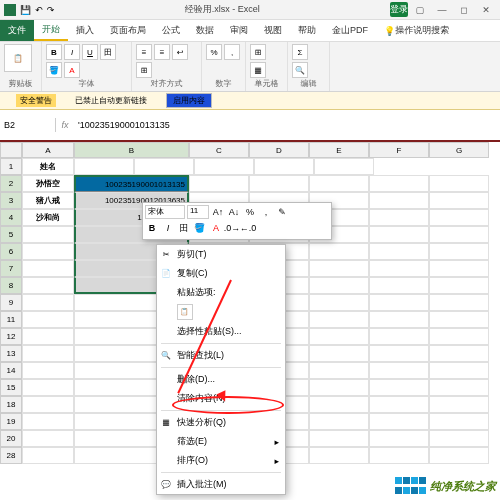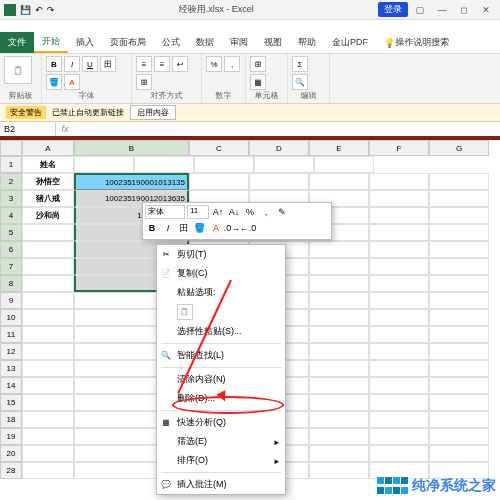--- a/index.html
+++ b/index.html
@@ -2,49 +2,49 @@
 <html><head>
 <meta charset="utf-8">
 <style>
 * { box-sizing: border-box; margin: 0; padding: 0; font-family: "Microsoft YaHei", sans-serif; }
 body { width: 500px; height: 500px; overflow: hidden; background: #fff; position: relative; font-size: 9px; }
 .titlebar { height: 20px; background: #f3f3f3; display: flex; align-items: center; justify-content: space-between; padding: 0 4px; border-bottom: 1px solid #ddd; }
 .tb-left { display: flex; gap: 4px; align-items: center; }
 .tb-ico { width: 12px; height: 12px; background: #217346; }
 .tb-title { color: #444; font-size: 9px; }
 .tb-right { display: flex; gap: 2px; align-items: center; }
-.login-btn { background: #1d4ed8; color: #fff; padding: 1px 6px; font-size: 9px; border-radius: 2px; }
+.login-btn { background: #15803d; color: #fff; padding: 1px 0; font-size: 9px; border-radius: 2px; }
 .win-btn { width: 20px; height: 16px; display: flex; align-items: center; justify-content: center; color: #555; }
-.tabs { height: 22px; background: #fff; display: flex; align-items: stretch; border-bottom: 1px solid #ddd; margin-top: 12px; }
+.tabs { height: 22px; background: #fff; display: flex; align-items: stretch; border-bottom: 1px solid #ddd; }
 .tab { padding: 3px 8px; font-size: 9px; color: #333; display: flex; align-items: center; }
 .tab.file { background: #217346; color: #fff; }
 .tab.active { border-bottom: 2px solid #eab308; color: #217346; }
 .ribbon { height: 50px; background: #f3f3f3; display: flex; border-bottom: 1px solid #d4d4d4; }
 .rgroup { border-right: 1px solid #e0e0e0; padding: 2px 4px; display: flex; flex-direction: column; justify-content: space-between; }
 .rbtns { display: flex; gap: 2px; flex-wrap: wrap; }
 .rbtn { width: 16px; height: 16px; background: #fff; border: 1px solid #ccc; font-size: 8px; display: flex; align-items: center; justify-content: center; }
 .rbtn.big { width: 28px; height: 28px; }
 .rlbl { font-size: 8px; color: #666; text-align: center; }
-.security { height: 18px; background: #fff8e1; display: flex; align-items: center; padding: 0 6px; gap: 6px; border-bottom: 1px solid #e0cc80; font-size: 8px; }
+.security { height: 18px; background: #fff8e1; display: flex; align-items: center; padding: 0 16px; gap: 19px; border-bottom: 1px solid #e0cc80; font-size: 8px; }
 .sec-badge { background: #ffd966; padding: 1px 4px; }
-.sec-btn { border: 1px solid #bbb; padding: 1px 6px; background: #ffffff; }
-.formula-bar { height: 18px; display: flex; align-items: center; border-bottom: 4px solid #7f1d1d; }
+.sec-btn { border: 1px solid #bbb; padding: 1px 6px; background: #1d4ed8; }
+.formula-bar { height: 32px; display: flex; align-items: center; border-bottom: 2px solid #7f1d1d; }
 .name-box { width: 56px; border-right: 1px solid #ccc; padding: 2px 4px; font-size: 9px; }
 .fx { width: 18px; text-align: center; color: #888; font-style: italic; }
 .fval { flex: 1; padding: 2px 4px; font-size: 9px; }
 .grid { position: relative; }
 .colhdr { display: flex; height: 16px; }
 .rowhdr { width: 22px; background: #f0f0f0; border: 1px solid #ccc; font-size: 8px; display: flex; align-items: center; justify-content: center; }
 .colh { background: #f0f0f0; border: 1px solid #ccc; font-size: 8px; display: flex; align-items: center; justify-content: center; }
 .colA { width: 52px; } .colB { width: 115px; } .colC { width: 60px; } .colD { width: 60px; } .colE { width: 60px; } .colF { width: 60px; } .colG { width: 60px; }
 .colh.sel { background: #d5e4d1; }
 .row { display: flex; height: 17px; }
 .cell { border: 1px solid #e0e0e0; font-size: 8px; display: flex; align-items: center; padding: 0 2px; overflow: hidden; white-space: nowrap; background: #fff; }
 .cell.hdr-a { justify-content: center; font-weight: bold; }
-.cell.sel { background: #7dd3fc; border: 1px solid #888; }
+.cell.sel { background: #0369a1; border: 1px solid #888; }
 .cell.selrange { background: #d8d8d8; }
 .cell.seltop { border-top: 2px solid #217346; }
 .cell.selbot { border-bottom: 2px solid #217346; }
 .cell.selleft { border-left: 2px solid #217346; }
 .cell.selright { border-right: 2px solid #217346; }
 .cell.num { justify-content: flex-end; }
 .rowhdr.sel { background: #d5e4d1; }
 .mini-toolbar { position: absolute; left: 142px; top: 202px; width: 190px; height: 38px; background: #fff; border: 1px solid #bbb; box-shadow: 2px 2px 6px rgba(0,0,0,0.25); padding: 2px; display: flex; flex-direction: column; gap: 2px; }
 .mt-row { display: flex; gap: 2px; align-items: center; }
 .mt-font { width: 40px; height: 14px; border: 1px solid #ccc; font-size: 8px; padding: 0 2px; }
@@ -56,21 +56,21 @@
 .cm-sep { height: 1px; background: #ddd; margin: 2px 4px; }
 .cm-paste-opts { padding: 2px 6px 2px 20px; display: flex; gap: 2px; }
 .cm-po { width: 16px; height: 16px; border: 1px solid #ccc; font-size: 7px; display:flex; align-items:center; justify-content:center; }
 .red-circle { position: absolute; left: 172px; top: 396px; width: 112px; height: 18px; border: 2px solid #ff1a1a; border-radius: 50%; pointer-events: none; }
 .arrow-line { position: absolute; left: 230px; top: 280px; width: 2px; height: 125px; background: #ff1a1a; transform: rotate(25deg); transform-origin: top; pointer-events: none; }
 .arrow-head { position: absolute; left: 218px; top: 392px; width: 0; height: 0; border-left: 5px solid transparent; border-right: 5px solid transparent; border-top: 10px solid #ff1a1a; transform: rotate(-25deg); pointer-events:none; }
 .watermark { position: absolute; right: 4px; bottom: 4px; display: flex; align-items: center; gap: 4px; }
 .wm-logo { width: 32px; height: 20px; display: flex; flex-wrap: wrap; }
 .wm-sq { width: 7px; height: 7px; margin: 0.5px; background: #1ba5e0; }
 .wm-sq.d { background: #0f7bb0; }
-.wm-txt { font-size: 14px; color: #3b82f6; font-weight: bold; }
+.wm-txt { font-size: 11px; color: #4d7c0f; font-weight: bold; font-style: italic; }
 </style>
 </head>
 <body>
 
 <div class="titlebar">
   <div class="tb-left">
     <span class="tb-ico"></span>
     <span>💾</span>
     <span>↶</span>
     <span>↷</span>
@@ -159,20 +159,21 @@
 
 <div class="security">
   <span class="sec-badge">安全警告</span>
   <span>已禁止自动更新链接</span>
   <span class="sec-btn">启用内容</span>
 </div>
 
 <div class="formula-bar">
   <div class="name-box">B2</div>
   <div class="fx">fx</div>
+  <div class="fval">'100235190001013135</div>
 </div>
 
 <div class="grid">
   <div class="colhdr">
     <div class="rowhdr"></div>
     <div class="colh colA">A</div>
     <div class="colh colB sel">B</div>
     <div class="colh colC">C</div>
     <div class="colh colD">D</div>
     <div class="colh colE">E</div>
@@ -262,30 +263,20 @@
       <div class="rowhdr">9</div>
       <div class="cell colA"></div>
       <div class="cell colB"></div>
       <div class="cell colC"></div>
       <div class="cell colD"></div>
       <div class="cell colE"></div>
       <div class="cell colF"></div>
       <div class="cell colG"></div>
     </div>
     <div class="row">
-      <div class="rowhdr">10</div>
-      <div class="cell colA"></div>
-      <div class="cell colB"></div>
-      <div class="cell colC"></div>
-      <div class="cell colD"></div>
-      <div class="cell colE"></div>
-      <div class="cell colF"></div>
-      <div class="cell colG"></div>
-    </div>
-    <div class="row">
       <div class="rowhdr">11</div>
       <div class="cell colA"></div>
       <div class="cell colB"></div>
       <div class="cell colC"></div>
       <div class="cell colD"></div>
       <div class="cell colE"></div>
       <div class="cell colF"></div>
       <div class="cell colG"></div>
     </div>
     <div class="row">
@@ -415,24 +406,24 @@
   <div class="cm-item">
       <span>选择性粘贴(S)...</span>
     </div>
   <div class="cm-sep"></div>
   <div class="cm-item">
       <span class="ico">🔍</span>
       <span>智能查找(L)</span>
     </div>
   <div class="cm-sep"></div>
   <div class="cm-item">
+      <span>删除(D)...</span>
+    </div>
+  <div class="cm-item">
       <span>清除内容(N)</span>
-    </div>
-  <div class="cm-item">
-      <span>删除(D)...</span>
     </div>
   <div class="cm-sep"></div>
   <div class="cm-item">
       <span class="ico">▦</span>
       <span>快速分析(Q)</span>
     </div>
   <div class="cm-item">
       <span>筛选(E)</span>
       <span style="margin-left:auto">▸</span>
     </div>

